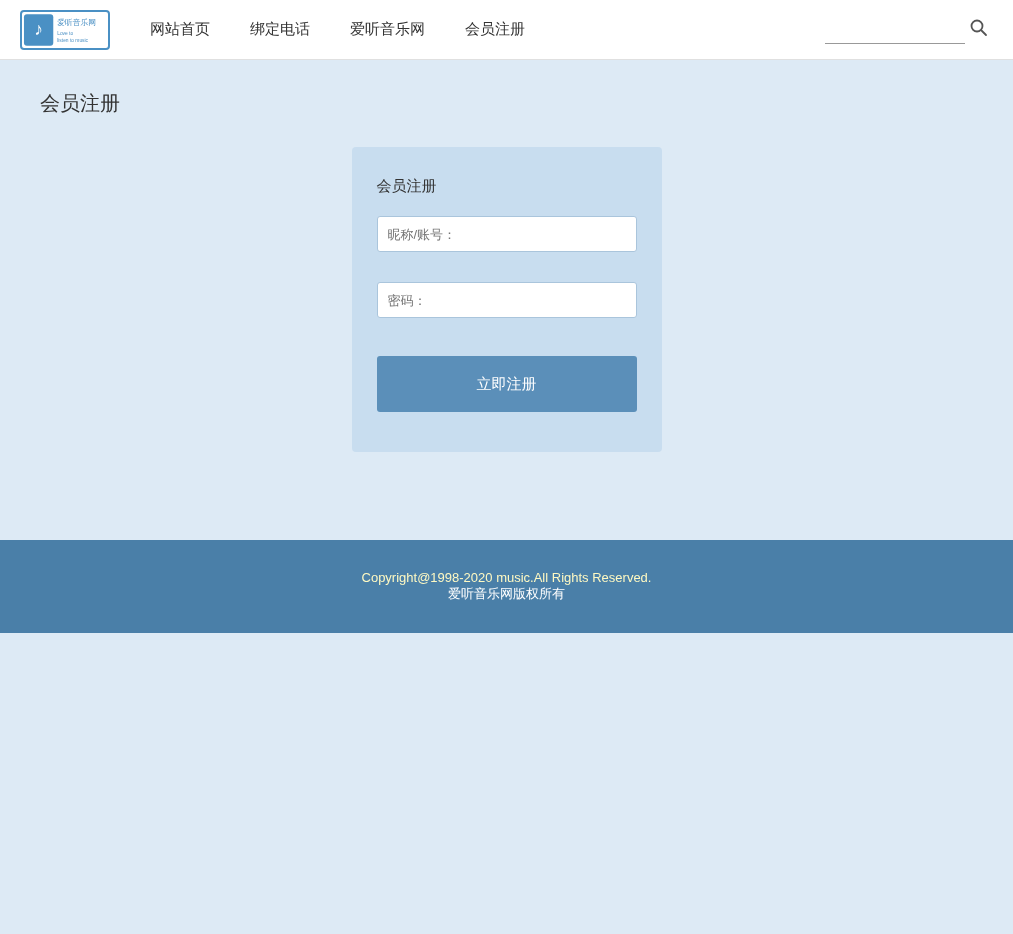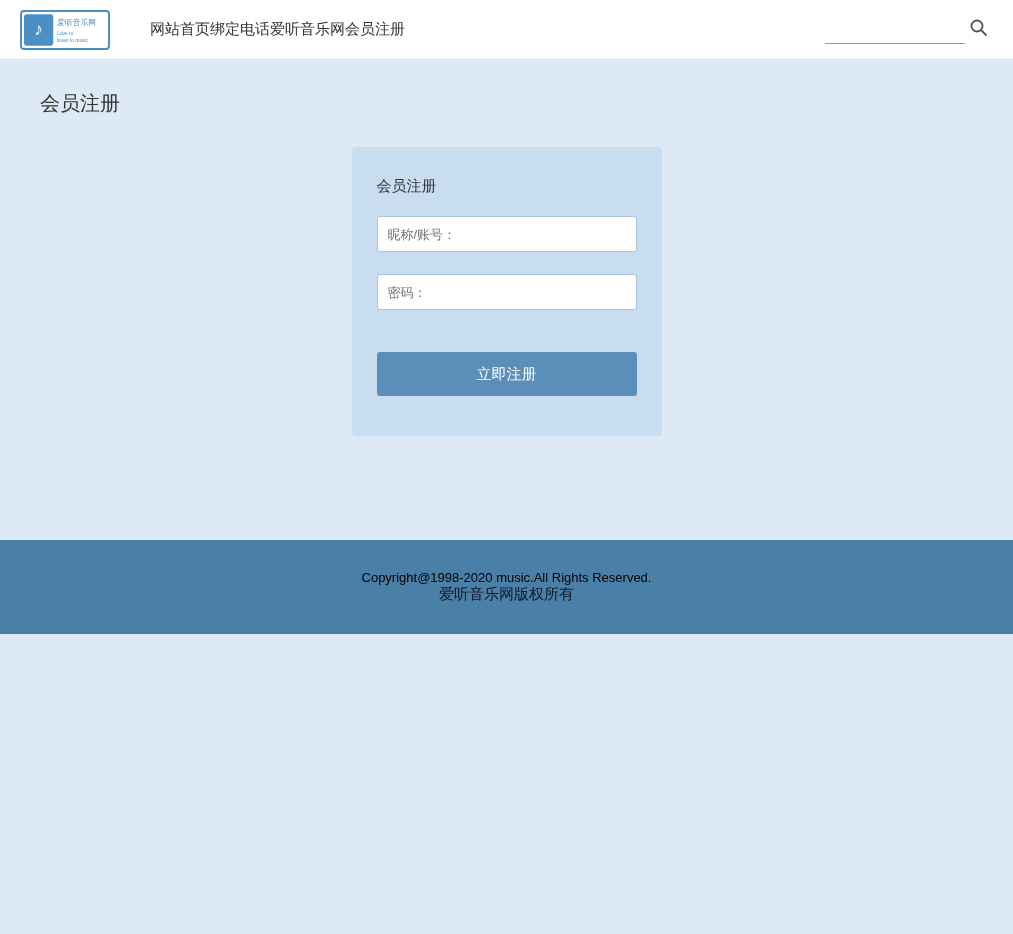--- a/index.html
+++ b/index.html
@@ -39,20 +39,21 @@
       display: flex;
       align-items: center;
       justify-content: center;
       overflow: hidden;
       position: relative;
     }
 
     .nav {
       display: flex;
       align-items: flex-start;
+      gap: 40px;
       flex: 1;
     }
 
     .nav-item {
       font-size: 15px;
       color: #333;
       cursor: pointer;
       text-decoration: none;
     }
 
@@ -104,62 +105,62 @@
     }
 
     .reg-card-title {
       font-size: 15px;
       color: #333;
       margin-bottom: 20px;
       font-weight: normal;
     }
 
     .form-field {
-      margin-bottom: 22px;
+      margin-bottom: 30px;
     }
 
     .form-input {
       width: 100%;
       height: 36px;
       border: 1px solid #aac5dc;
       border-radius: 3px;
       background-color: #ffffff;
       padding: 0 10px;
       font-size: 13px;
       color: #666;
       outline: none;
     }
 
     .submit-btn {
       width: 100%;
-      height: 44px;
+      height: 56px;
       background-color: #5b8fb9;
       color: #ffffff;
       border: none;
       border-radius: 3px;
       font-size: 15px;
       cursor: pointer;
-      margin-top: 20px;
+      margin-top: 8px;
     }
 
     
     .footer {
       background-color: #4a7fa8;
       padding: 30px 20px;
       text-align: center;
     }
 
     .footer-copyright {
-      color: #000000;
+      color: #fef9c3;
       font-size: 13px;
     }
 
     .footer-rights {
-      color: #0f172a;
-      font-size: 15px;
+      color: #ffffff;
+      font-size: 13px;
     }
   </style>
 </head>
 <body>
 
 <header class="header">
   <div class="logo-area">
     <div class="logo-box">
       <svg width="88" height="38" viewBox="0 0 88 38">
 

